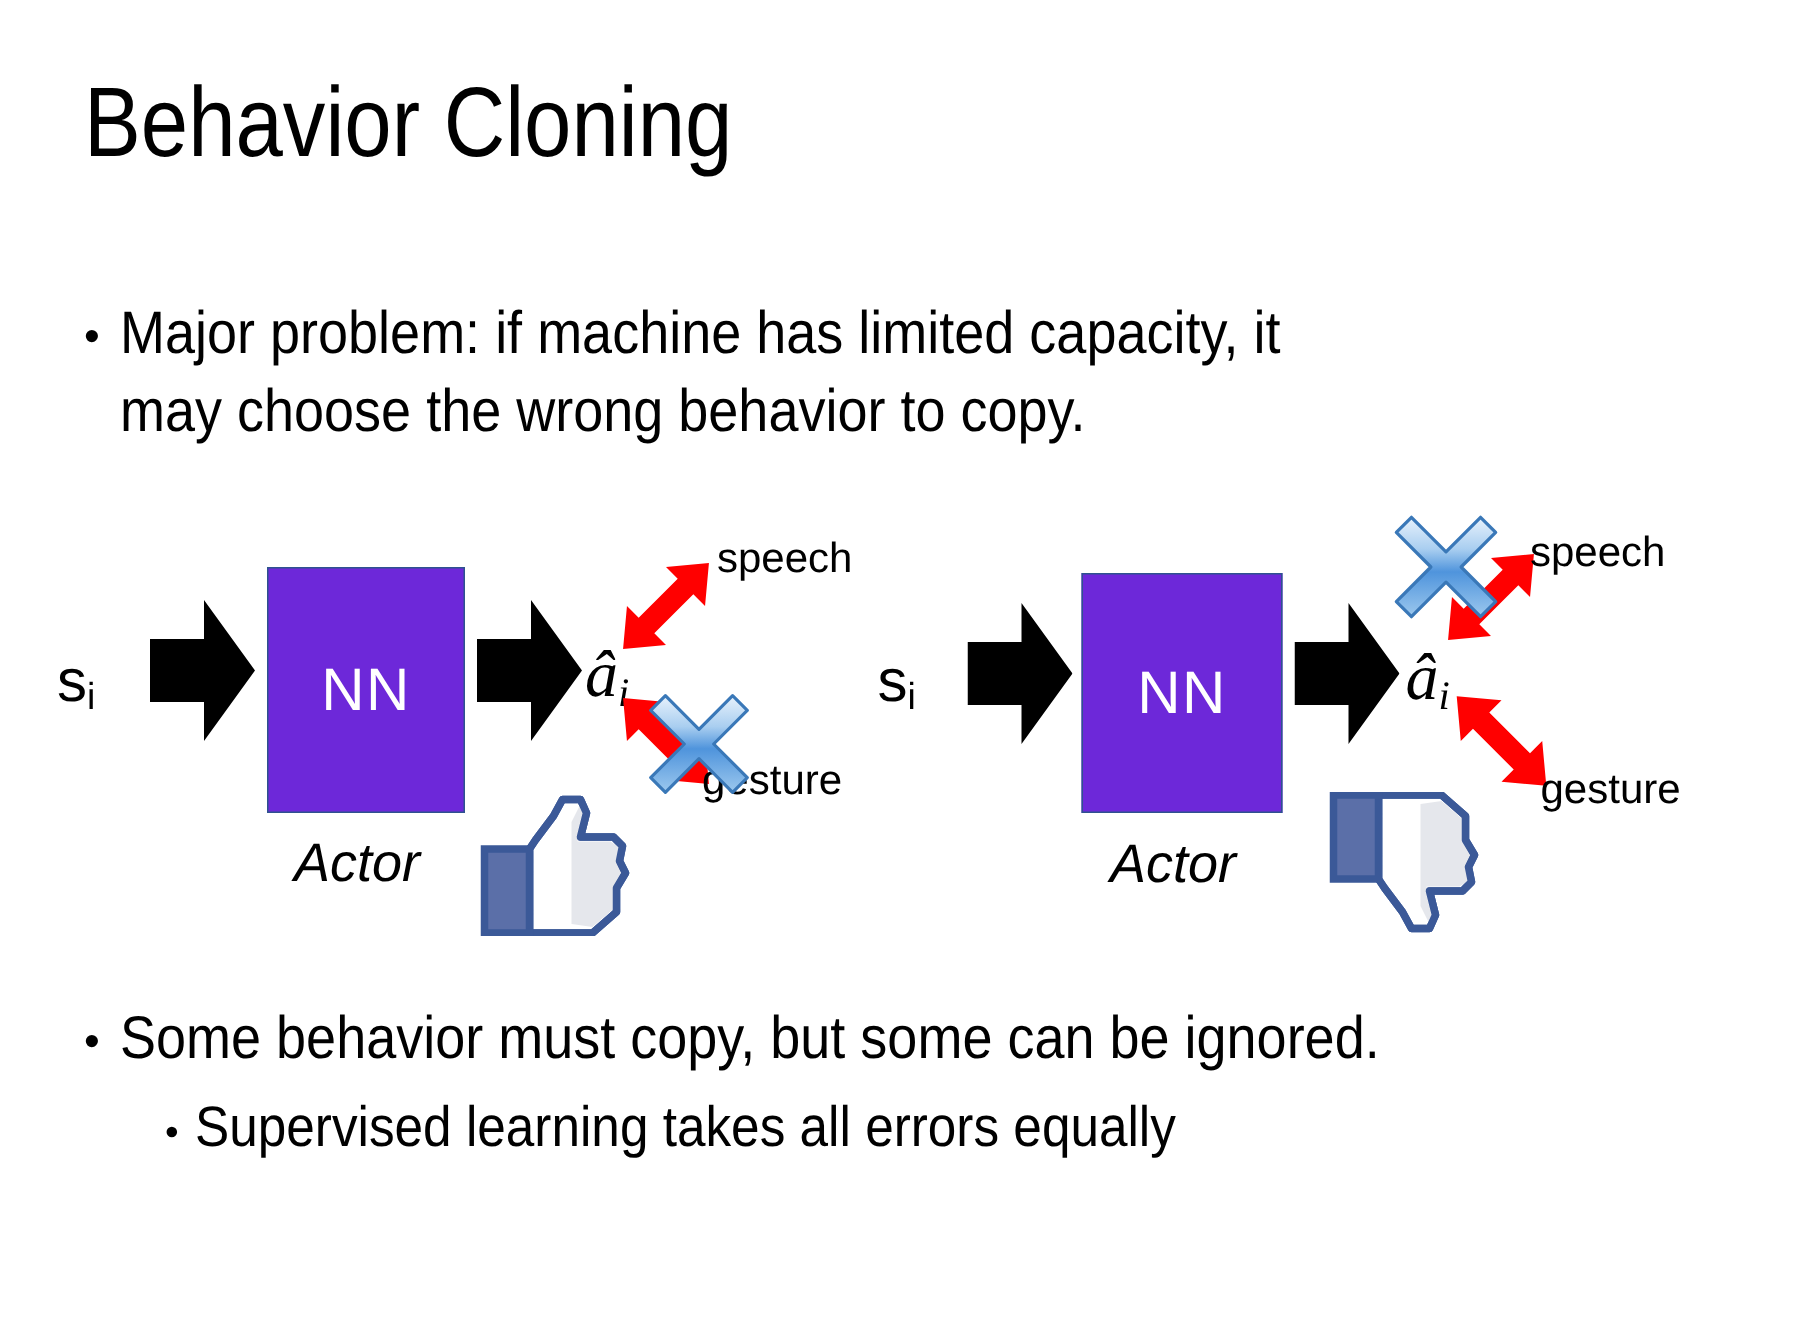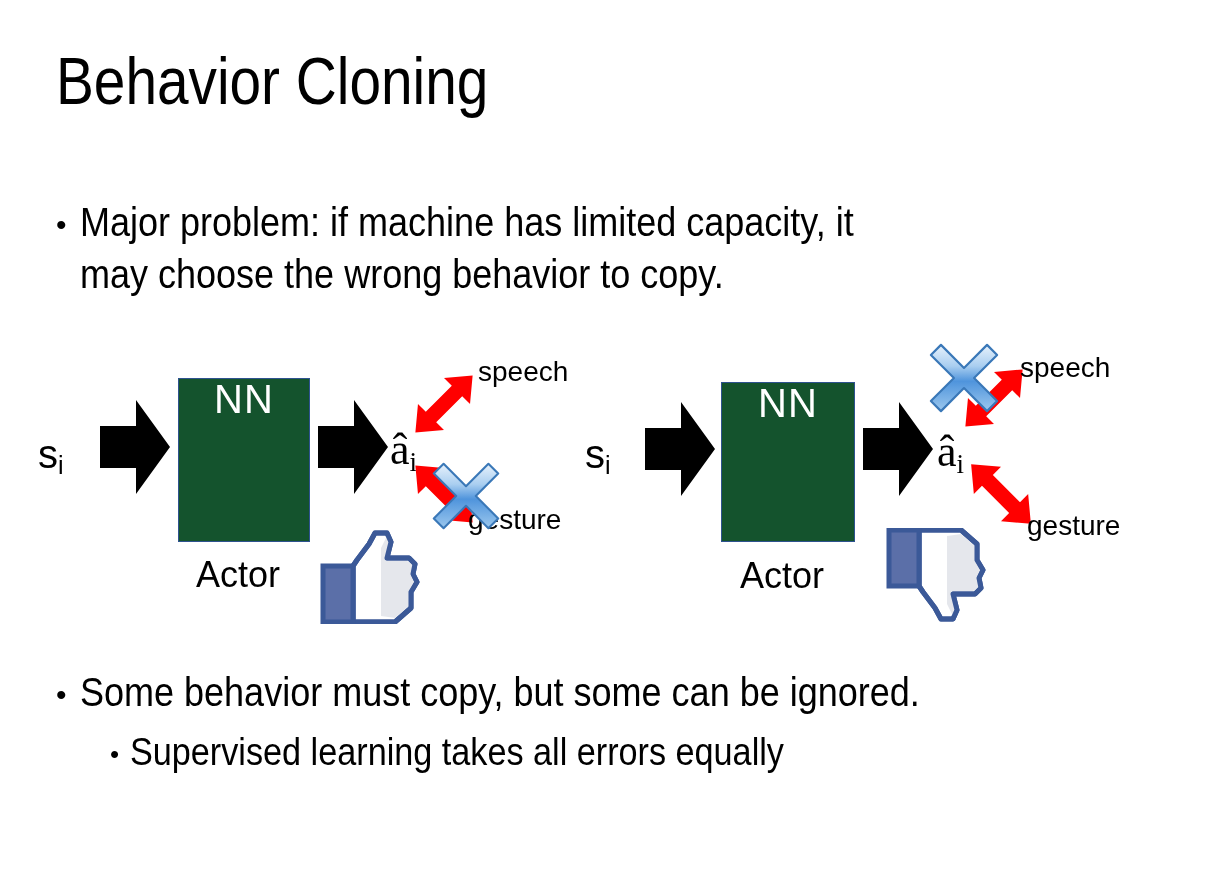--- a/index.html
+++ b/index.html
@@ -57,42 +57,44 @@
   .state-label{
     position:absolute;
     font-size:40px;line-height:1;
     font-family:"Liberation Sans","DejaVu Sans",sans-serif;
     white-space:nowrap;
   }
   .state-label .sub{font-size:25px;vertical-align:-0.22em;}
 
   .nnbox{
     position:absolute;
-    background:#14532d;
+    background:#6d28d9;
     border:1px solid #2E528F;
     box-sizing:border-box;
-    display:flex;justify-content:center;
+    display:flex;align-items:center;justify-content:center;
   }
   .nnbox span{
     color:#ffffff;font-size:40px;line-height:1;
     font-family:"Liberation Sans","DejaVu Sans",sans-serif;
     letter-spacing:1px;
   }
   .actor-label{
     position:absolute;
     font-size:36px;line-height:1;
     font-family:"Liberation Sans","DejaVu Sans",sans-serif;
     white-space:nowrap;
+    font-style:italic;
   }
   .blockarrow{position:absolute;}
   .blockarrow svg{display:block;width:100%;height:100%;}
 
   .ahat{
     position:absolute;
     font-family:"Liberation Serif","DejaVu Serif",serif;
+    font-style:italic;
     font-size:44px;line-height:1;
     white-space:nowrap;
   }
   .ahat .sub{font-size:27px;vertical-align:-0.25em;}
 
   .dblarrow{position:absolute;}
   .dblarrow svg{display:block;width:100%;height:100%;}
 
   .outlabel{
     position:absolute;

